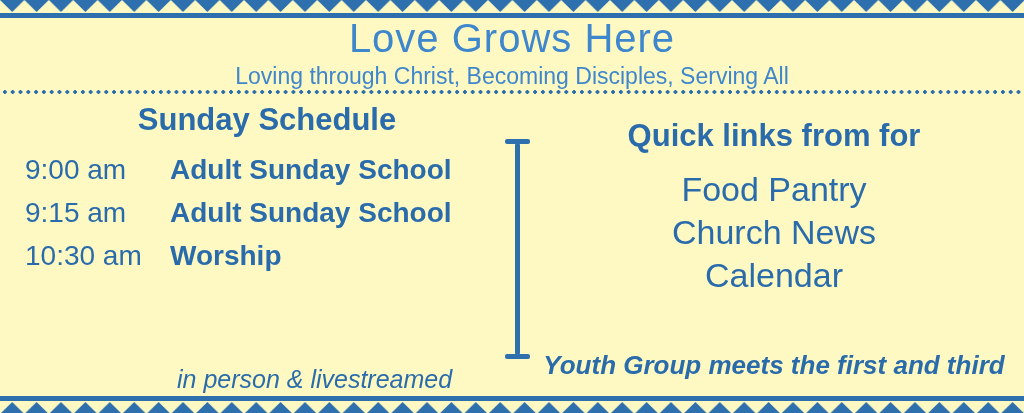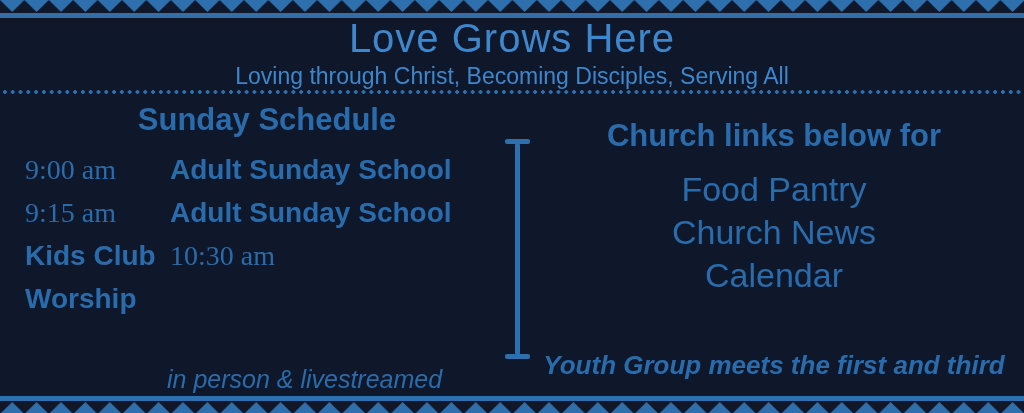--- a/index.html
+++ b/index.html
@@ -6,21 +6,21 @@
     --border: #2e6fad;
     --text: #2a6cab;
     --title: #3e87cc;
   }
   * { margin: 0; padding: 0; box-sizing: border-box; }
   html, body { background: #ffffff; }
   .page {
     position: relative;
     width: 1024px;
     height: 413px;
-    background: #0f172a;
+    background: #fef9c3;
     overflow: hidden;
     font-family: "Liberation Sans", sans-serif;
     color: var(--text);
   }
 
   
   .tri-top { position: absolute; top: 0; left: 0; width: 1024px; height: 12px; display: block; }
   .bar-top { position: absolute; top: 13px; left: 0; width: 1024px; height: 5px; background: var(--border); }
   .bar-bottom { position: absolute; bottom: 12px; left: 0; width: 1024px; height: 5px; background: var(--border); }
   .tri-bottom { position: absolute; bottom: 0; left: 0; width: 1024px; height: 11px; display: block; }
@@ -52,24 +52,24 @@
     position: absolute; top: 102px; left: 0; width: 534px;
     text-align: center;
     font-size: 31px; font-weight: bold;
   }
   .schedule {
     position: absolute; top: 148px; left: 25px;
     display: grid;
     grid-template-columns: 145px auto;
     font-size: 28px; line-height: 43px;
   }
-  .schedule .time { font-weight: 400; white-space: nowrap; font-family: Liberation Serif, serif; }
+  .schedule .time { font-weight: 400; white-space: nowrap; }
   .schedule .event { font-weight: bold; white-space: nowrap; }
   .schedule-note {
-    position: absolute; top: 365px; left: 167px;
+    position: absolute; top: 365px; left: 177px;
     font-size: 25px; font-style: italic; font-weight: 500;
   }
 
   
   .divider { position: absolute; top: 139px; left: 505px; width: 25px; height: 220px; }
   .divider .cap { width: 25px; height: 5px; background: var(--border); border-radius: 2px; }
   .divider .cap.bottom { position: absolute; bottom: 0; }
   .divider .stem {
     position: absolute; top: 4px; bottom: 4px; left: 10px; width: 5px;
     background: var(--border); border-radius: 2px;
@@ -102,35 +102,34 @@
 
   <div class="schedule-heading">Sunday Schedule</div>
 
   <div class="schedule">
     <span class="time">9:00 am</span>
     <span class="event">Adult Sunday School</span>
     <span class="time">9:15 am</span>
     <span class="event">Adult Sunday School</span>
     <span class="time"></span>
     <span class="time"></span>
-    <span class="event">Kids Club</span>
     <span class="time">10:30 am</span>
     <span class="event">Worship</span>
   </div>
 
   <div class="schedule-note">in person &amp; livestreamed</div>
 
   <div class="divider">
     <div class="cap top"></div>
     <div class="stem"></div>
     <div class="cap bottom"></div>
   </div>
 
   <div class="right-col">
-    <div class="ql-heading">Church links below for</div>
+    <div class="ql-heading">Quick links from for</div>
     <div class="ql-list">
       <div>Food Pantry</div>
       <div>Church News</div>
       <div>Calendar</div>
     </div>
     <div class="youth-note">
       <div>Youth Group meets the first and third</div>
     </div>
   </div>
 

